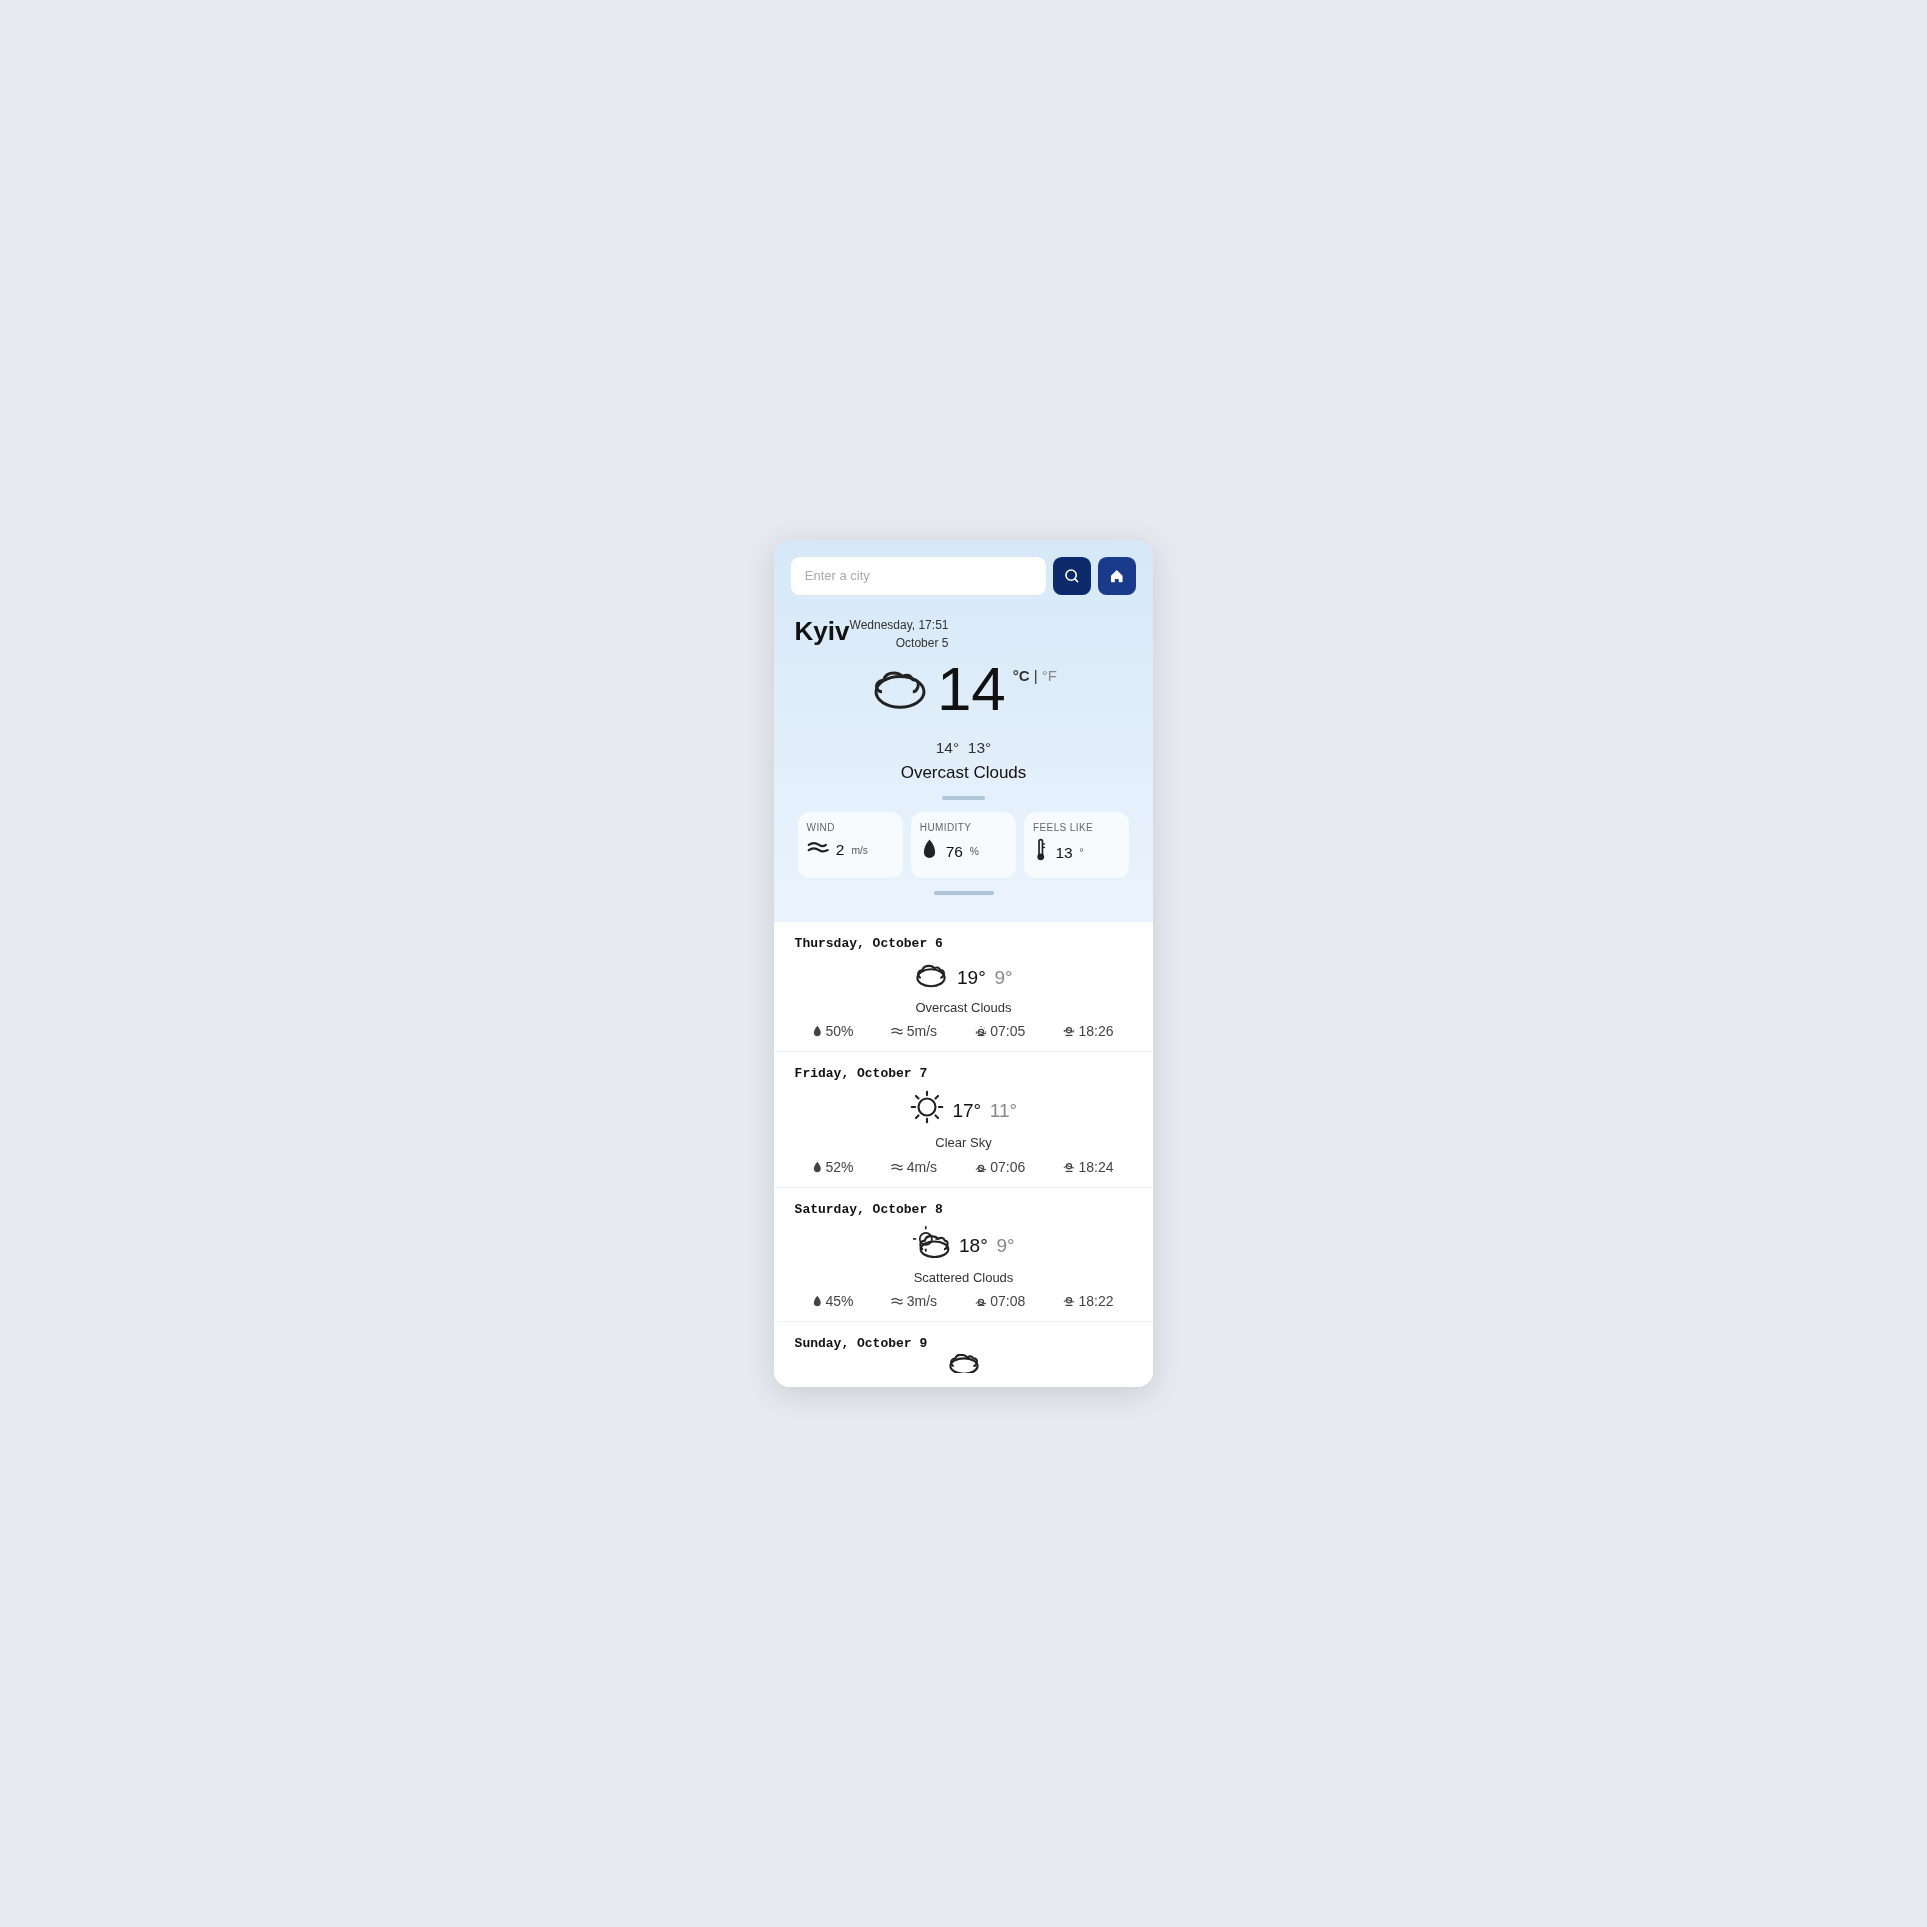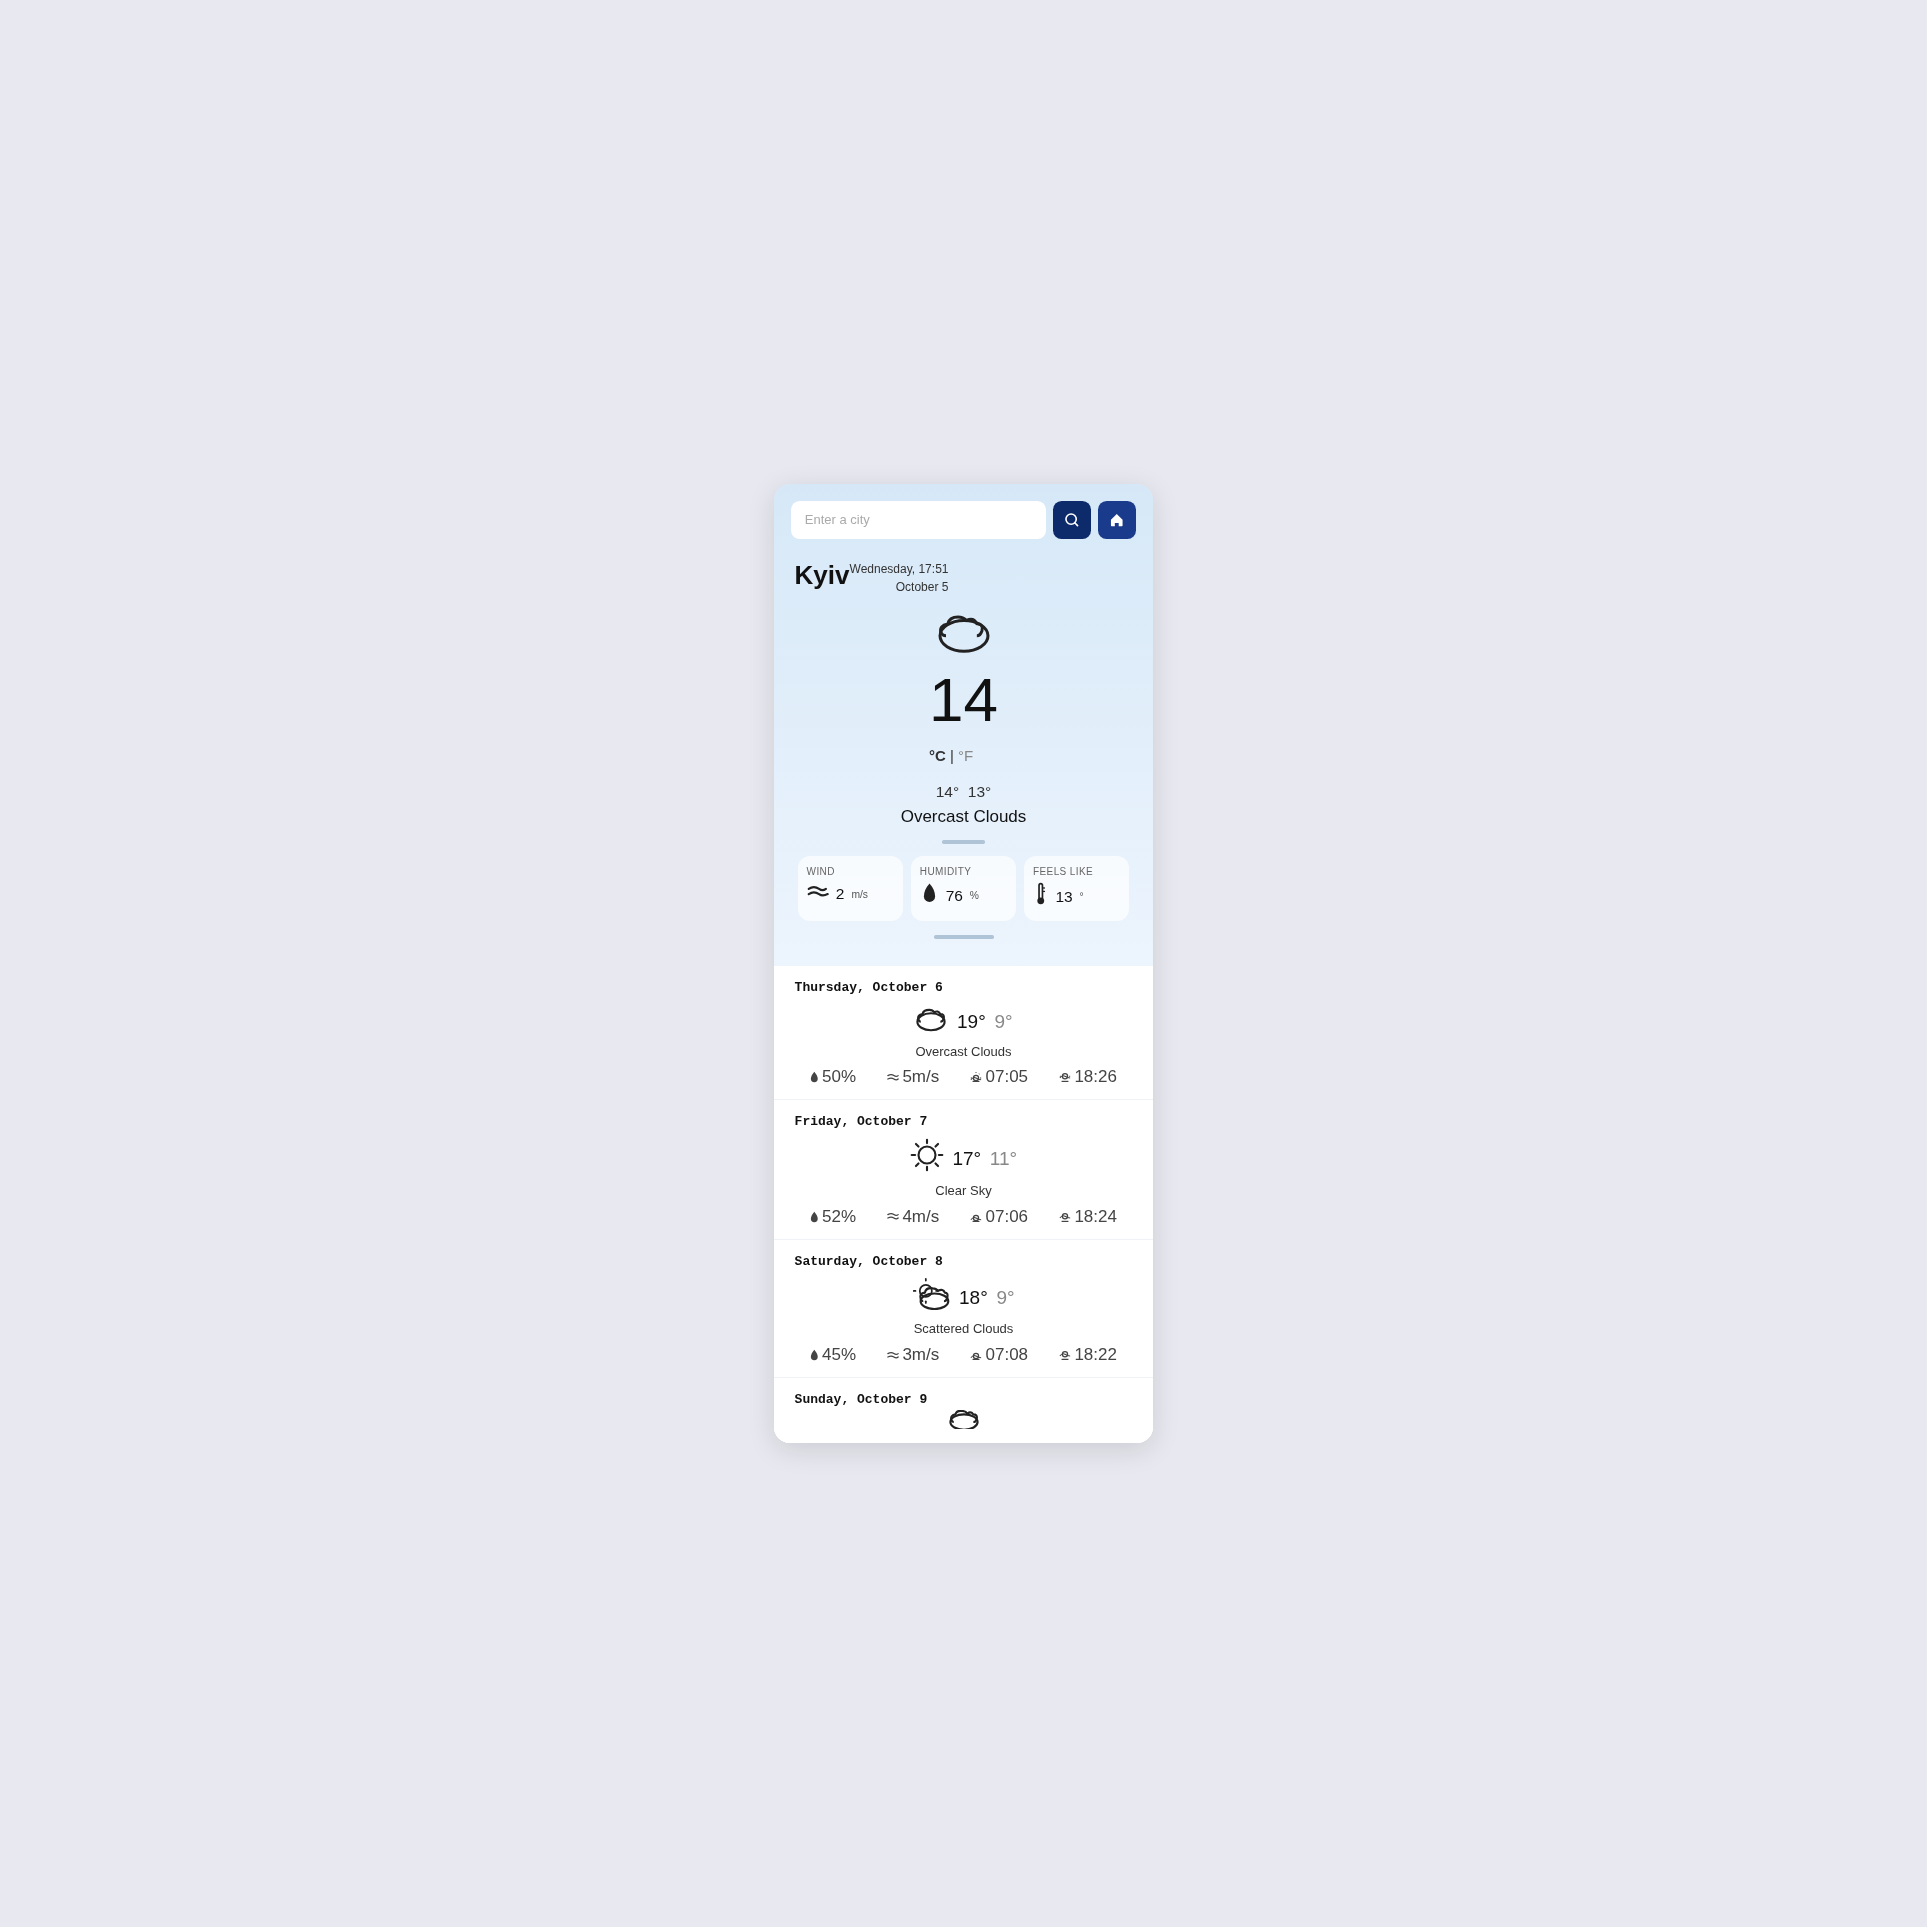--- a/index.html
+++ b/index.html
@@ -75,21 +75,20 @@
     .weather-main {
       display: flex;
       flex-direction: column;
       align-items: center;
       margin-top: 6.9px;
     }
     .temp-row {
       display: flex;
       align-items: center;
       gap: 6.9px;
-      flex-direction: column;
     }
     .cloud-icon-main {
       font-size: 53px;
       line-height: 1;
     }
     .temp-main {
       font-size: 62px;
       font-weight: 300;
       color: #111;
       line-height: 1;
@@ -182,21 +181,21 @@
     .forecast-low { font-size: 19px; color: #888; }
     .forecast-desc {
       text-align: center;
       font-size: 13px;
       color: #333;
       margin-bottom: 8.6px;
     }
     .forecast-stats {
       display: flex;
       justify-content: space-around;
-      font-size: 17px;
+      font-size: 14px;
       color: #444;
     }
     .forecast-stat {
       display: flex;
       align-items: center;
       gap: 3.4px;
     }
 
     .sunday-peek {
       padding: 13.8px 20.6px 6.9px 20.6px;

